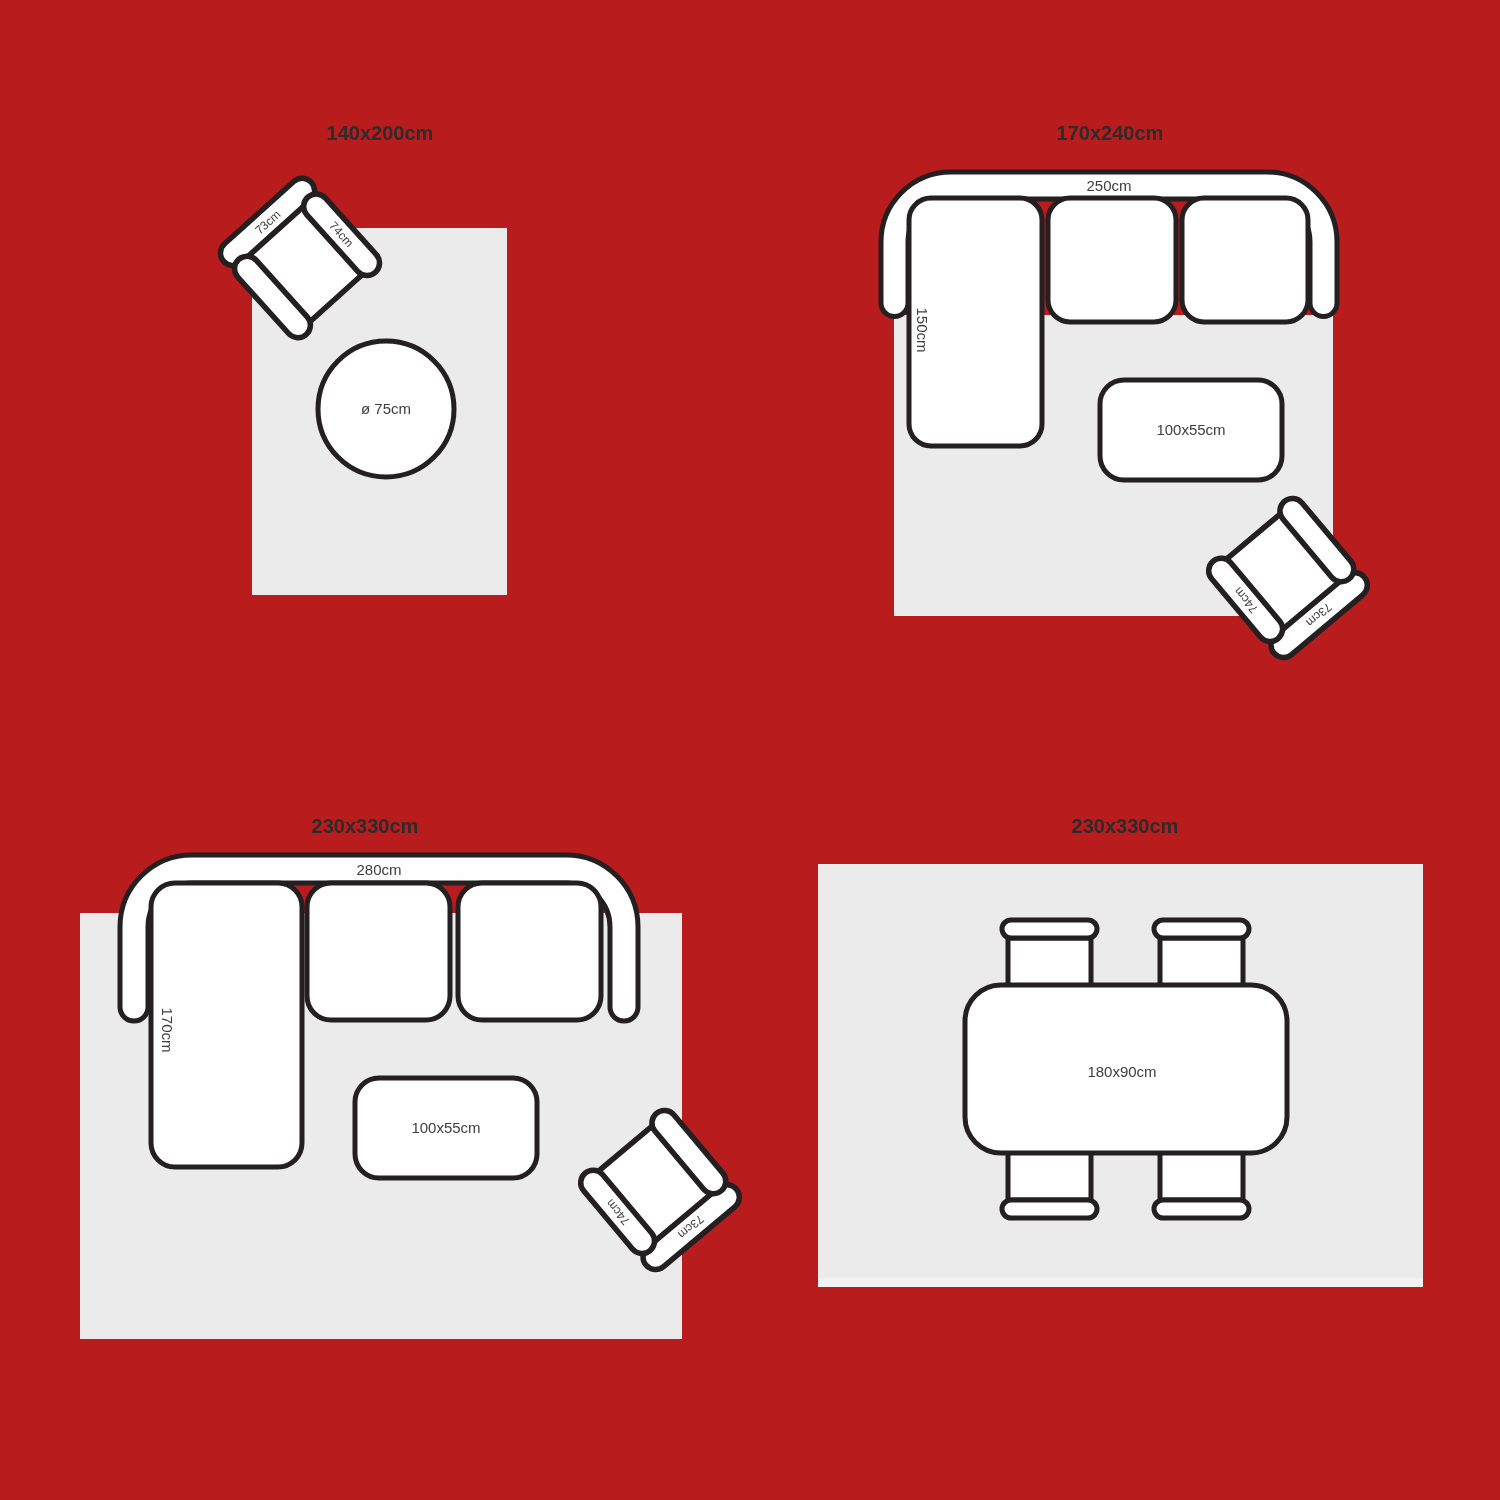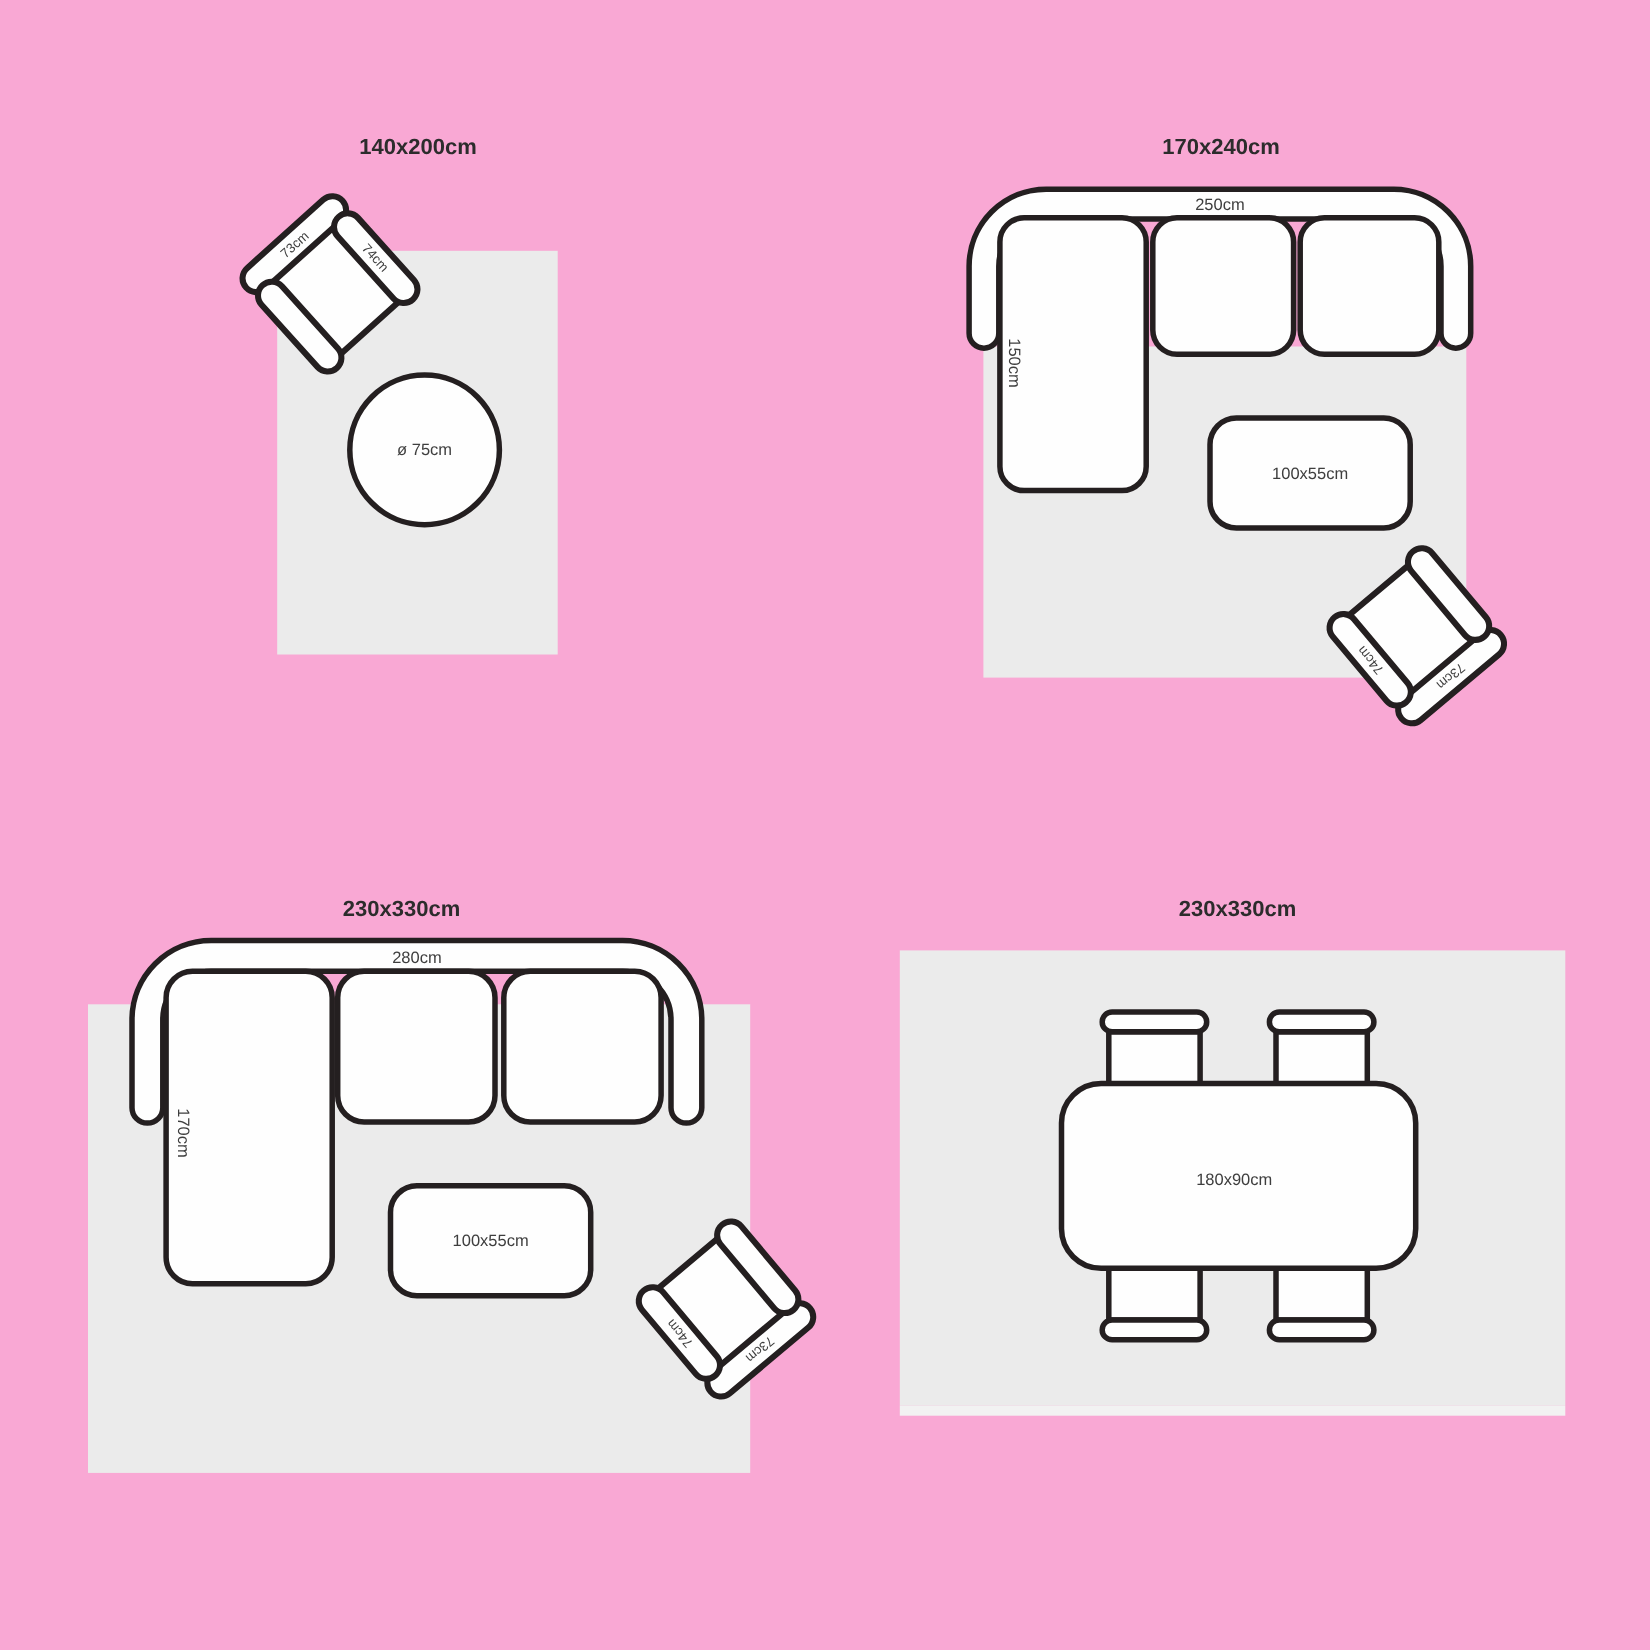--- a/index.html
+++ b/index.html
@@ -1,16 +1,16 @@
 <!DOCTYPE html>
 <html style="--rug: #ebebeb; --fringe: #f2f2f2; --stroke: #241f20; --fill: #fefefe; --label: #3e3e3e; --title: #2c2c2c;"><head>
 <meta charset="utf-8">
 <style>
   html,body{margin:0;padding:0;background:#ffffff;}
-  .stage{position:relative;width:1500px;height:1500px;background:#f9a8d4;overflow:hidden;}
+  .stage{position:relative;width:1500px;height:1500px;background:#b91c1c;overflow:hidden;}
   svg{position:absolute;left:0;top:0;}
   .rug{fill:var(--rug,#ebebeb);stroke:none;}
   .fringe{fill:var(--fringe,#f2f2f2);}
   .furn{fill:var(--fill,#fefefe);stroke:var(--stroke,#241f20);stroke-width:5;stroke-linejoin:round;}
   .furn-thin{fill:var(--fill,#fefefe);stroke:var(--stroke,#241f20);stroke-width:5;}
   .chairpart{fill:var(--fill,#fefefe);stroke:var(--stroke,#241f20);stroke-width:5.5;}
   text{font-family:"Liberation Sans",sans-serif;text-anchor:middle;}
   .ttl{font-size:20px;font-weight:bold;fill:var(--title,#2c2c2c);}
   .lbl{font-size:15px;fill:var(--label,#3e3e3e);}
   .lbl-sm{font-size:12px;fill:var(--label,#3e3e3e);}

